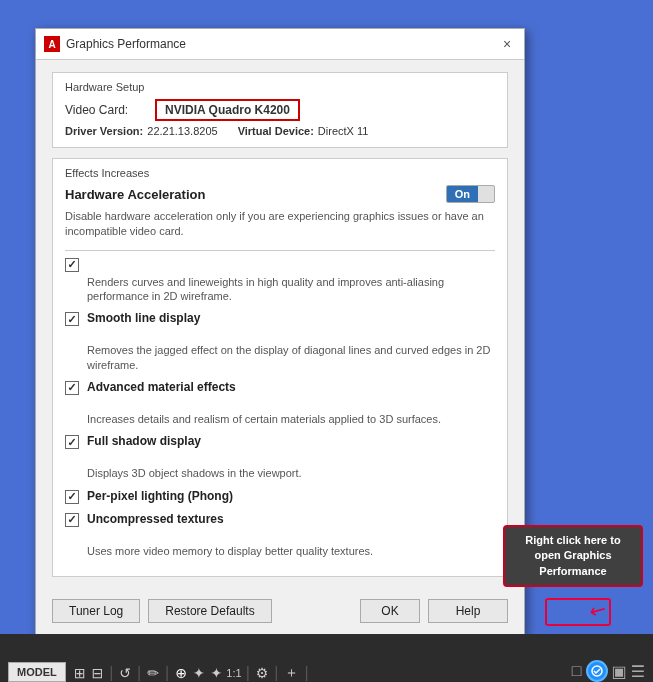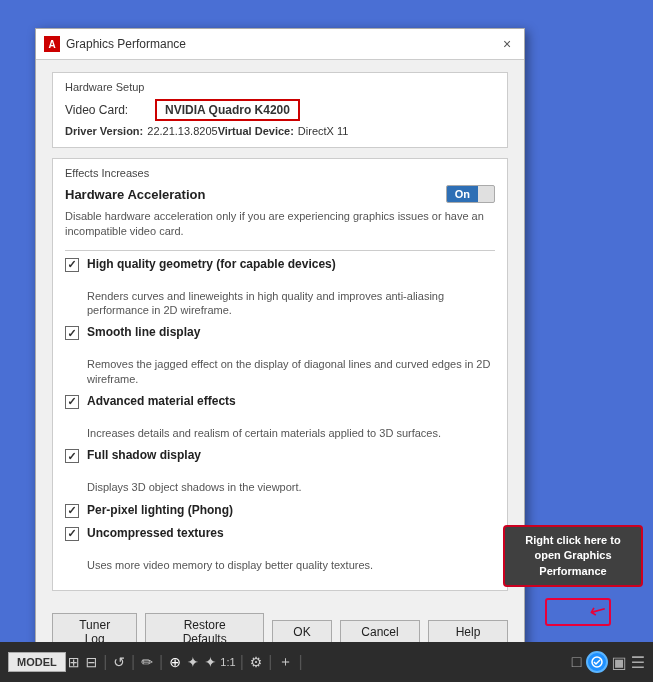--- a/index.html
+++ b/index.html
@@ -102,20 +102,21 @@
       border: 2px solid #cc0000;
       padding: 2px 8px;
       font-size: 12px;
       font-weight: bold;
       color: #333;
       background: #fff;
     }
 
     .hw-info-row {
       display: flex;
+      gap: 20px;
     }
 
     .hw-info-item {
       display: flex;
       align-items: center;
       gap: 4px;
     }
 
     .hw-info-label {
       font-size: 11px;
@@ -278,25 +279,26 @@
       font-size: 20px;
       transform: rotate(30deg);
     }
 
     
     .taskbar {
       position: absolute;
       bottom: 0;
       left: 0;
       right: 0;
-      height: 40px;
+      height: 48px;
       background: #2c2c2c;
       display: flex;
-      align-items: center;
+      align-items: flex-end;
       padding: 0 8px;
+      gap: 6px;
     }
 
     .taskbar-model-btn {
       background: #e8e8e8;
       border: 1px solid #aaa;
       padding: 3px 8px;
       font-size: 11px;
       font-weight: bold;
       color: #333;
       cursor: pointer;
@@ -408,21 +410,20 @@
           <span class="toggle-off"></span>
         </div>
       </div>
       <div class="effects-desc">Disable hardware acceleration only if you are experiencing graphics issues or have an incompatible video card.</div>
       <hr class="effects-divider">
 
       <div id="effects-list">
           <div class="effect-item">
             <div class="effect-checkbox checked"></div>
             <div class="effect-text">
-              <div class="effect-name">High quality geometry (for capable devices)</div>
               <div class="effect-desc">Renders curves and lineweights in high quality and improves anti-aliasing performance in 2D wireframe.</div>
             </div>
           </div>
           <div class="effect-item">
             <div class="effect-checkbox checked"></div>
             <div class="effect-text">
               <div class="effect-name">Smooth line display</div>
               <div class="effect-desc">Removes the jagged effect on the display of diagonal lines and curved edges in 2D wireframe.</div>
             </div>
           </div>
@@ -454,21 +455,20 @@
             </div>
           </div>
         </div>
     </div>
   </div>
 
   <div class="buttons-row">
     <button class="btn">Tuner Log</button>
     <button class="btn">Restore Defaults</button>
     <button class="btn btn-ok" style="margin-left:auto;">OK</button>
-    <button class="btn">Cancel</button>
     <button class="btn">Help</button>
   </div>
 </div>
 
 <div class="annotation-bubble">
   <span>Right click here to open Graphics Performance</span>
 </div>
 
 <div class="annotation-arrow">↙</div>
 

